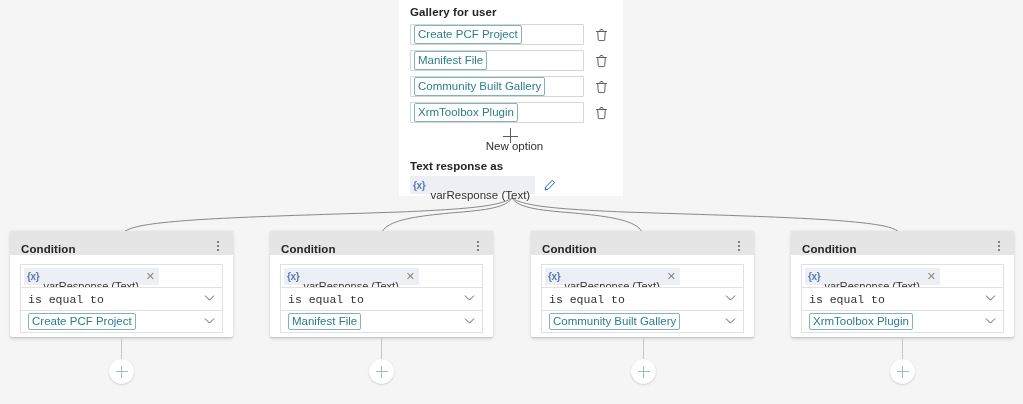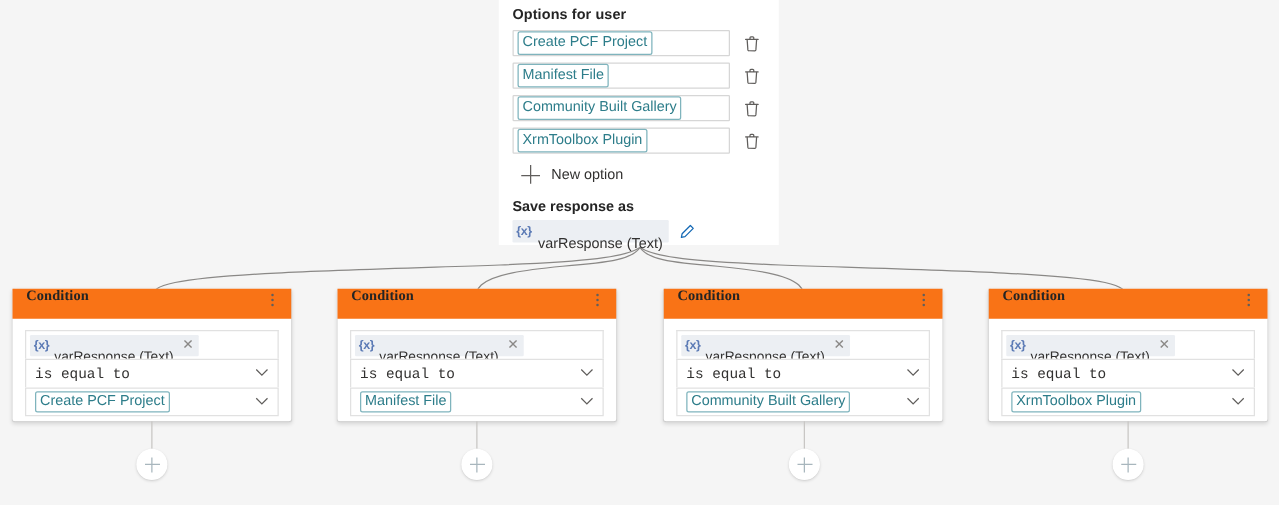--- a/index.html
+++ b/index.html
@@ -91,20 +91,21 @@
     border: none;
     padding: 0;
   }
   .new-option {
     display: flex;
     align-items: center;
     height: 24px;
     margin-top: 5px;
     margin-left: 7px;
     cursor: pointer;
+    flex-direction: column;
   }
   .new-option .plus-glyph {
     width: 16px;
     height: 16px;
     position: relative;
     margin-right: 8px;
   }
   .new-option .plus-glyph::before,
   .new-option .plus-glyph::after {
     content: "";
@@ -169,27 +170,26 @@
     top: 231px;
     width: 223px;
     height: 106px;
     background: #ffffff;
     box-sizing: border-box;
     box-shadow: 0 .3px 0.9px rgba(0,0,0,.10), 0 1.6px 3.6px rgba(0,0,0,.13);
     border-radius: 2px;
   }
   .cond-header {
     height: 24px;
-    background: #f97316;
-    display: flex;
-    align-items: flex-start;
+    background: #e5e5e5;
+    display: flex;
+    align-items: flex-end;
     justify-content: space-between;
     padding: 0 8px 0 11px;
     box-sizing: border-box;
-    font-family: Liberation Serif, serif;
   }
   .cond-title {
     font-size: 11.5px;
     font-weight: bold;
     color: #242424;
     letter-spacing: .1px;
   }
   .kebab {
     width: 14px;
     height: 18px;
@@ -310,21 +310,21 @@
 <div class="canvas">
 
   <svg class="connectors" viewBox="0 0 1023 404" width="1023" height="404" fill="none">
     <path d="M512 198 C 500 206, 470 209, 400 212 C 280 216, 180 218, 140 226 C 126 229, 121 232, 121 240" stroke="#8a8886" stroke-width="1" fill="none"></path>
     <path d="M512 198 C 506 207, 490 210, 450 213 C 420 216, 395 219, 385 228 C 381 232, 381 234, 381 240" stroke="#8a8886" stroke-width="1" fill="none"></path>
     <path d="M512 198 C 518 207, 534 210, 574 213 C 604 216, 629 219, 639 228 C 643 232, 643 234, 643 240" stroke="#8a8886" stroke-width="1" fill="none"></path>
     <path d="M512 198 C 524 206, 554 209, 624 212 C 744 216, 844 218, 884 226 C 897 229, 902 232, 902 240" stroke="#8a8886" stroke-width="1" fill="none"></path>
   </svg>
 
   <div class="options-panel">
-    <div class="panel-title">Options for user</div>
+    <div class="panel-title">Gallery for user</div>
 
     <div class="option-row">
       <div class="option-input">
         <span class="token">Create PCF Project</span>
       </div>
       <div class="trash-btn">
         <svg width="13" height="14" viewBox="0 0 13 14" fill="none" aria-hidden="true">
           <path d="M1.5 3.5h10M5 3.5V2.2a.7.7 0 0 1 .7-.7h1.6a.7.7 0 0 1 .7.7v1.3M2.7 3.5l.6 8.4a.8.8 0 0 0 .8.7h4.8a.8.8 0 0 0 .8-.7l.6-8.4" stroke="#605e5c" stroke-width="1" stroke-linecap="round" stroke-linejoin="round"></path>
         </svg>
       </div>
@@ -361,21 +361,21 @@
           <path d="M1.5 3.5h10M5 3.5V2.2a.7.7 0 0 1 .7-.7h1.6a.7.7 0 0 1 .7.7v1.3M2.7 3.5l.6 8.4a.8.8 0 0 0 .8.7h4.8a.8.8 0 0 0 .8-.7l.6-8.4" stroke="#605e5c" stroke-width="1" stroke-linecap="round" stroke-linejoin="round"></path>
         </svg>
       </div>
     </div>
 
     <div class="new-option">
       <span class="plus-glyph"></span>
       <span class="new-option-label">New option</span>
     </div>
 
-    <div class="save-label">Save response as</div>
+    <div class="save-label">Text response as</div>
 
     <div class="save-pill">
       <span class="var-chip">
         <span class="var-x">{x}</span>
         <span class="var-name">varResponse (Text)</span>
       </span>
       <span class="pencil-btn">
         <svg width="12" height="12" viewBox="0 0 12 12" fill="none" aria-hidden="true">
           <path d="M8.3 1.4 10.6 3.7 4 10.3l-2.9.6.6-2.9 6.6-6.6z" stroke="#1569b5" stroke-width="1" stroke-linejoin="round"></path>
         </svg>

